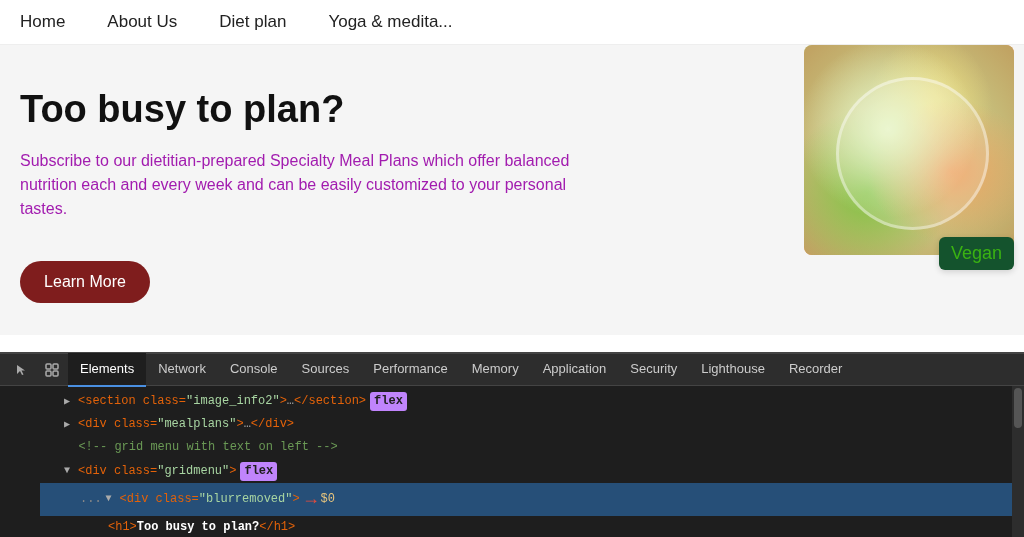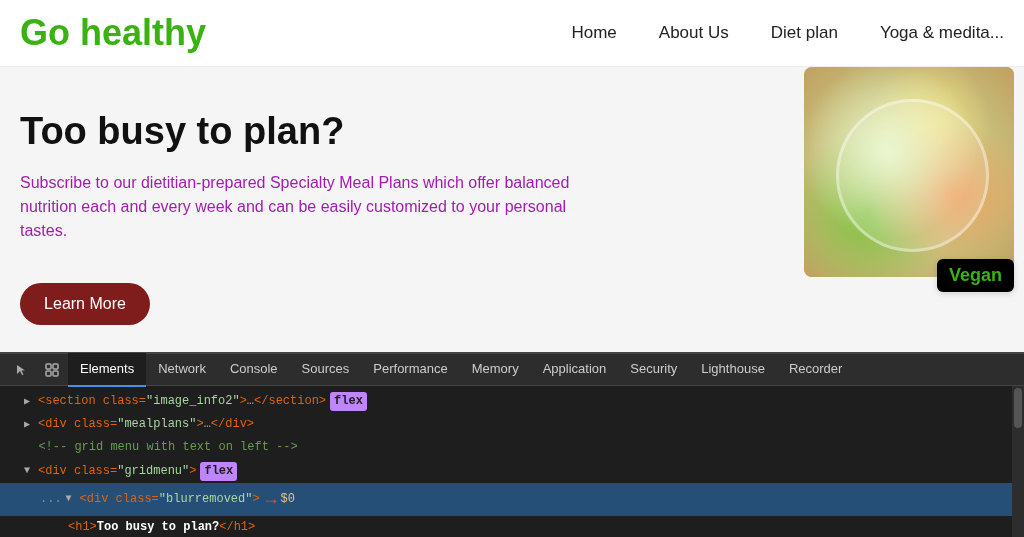--- a/index.html
+++ b/index.html
@@ -104,25 +104,25 @@
       top: 15%;
       left: 15%;
       border-radius: 50%;
       background: rgba(255,255,255,0.15);
       border: 3px solid rgba(255,255,255,0.4);
     }
     .vegan-badge {
       position: absolute;
       bottom: 65px;
       right: 10px;
-      background: #000000;
+      background: #14532d;
       border-radius: 6px;
       padding: 6px 12px;
       font-size: 18px;
-      font-weight: bold;
+      font-weight: normal;
       color: #3ab212;
       box-shadow: 0 2px 6px rgba(0,0,0,0.15);
     }
 
     
     .devtools {
       position: absolute;
       bottom: 0;
       left: 0;
       right: 0;
@@ -171,20 +171,21 @@
       font-family: 'Courier New', monospace;
       font-size: 12px;
     }
     .dt-line {
       display: flex;
       align-items: center;
       padding: 2px 8px;
       color: #ccc;
       line-height: 1.6;
       white-space: nowrap;
+      margin-left: 40px;
     }
     .dt-indent1 { padding-left: 24px; }
     .dt-indent2 { padding-left: 40px; }
     .dt-indent3 { padding-left: 56px; }
     .dt-arrow {
       display: inline-block;
       width: 12px;
       color: #aaa;
       font-size: 10px;
       margin-right: 2px;
@@ -236,21 +237,20 @@
       height: 40px;
       background: #555;
       border-radius: 4px;
       margin: 2px auto;
     }
   </style>
 </head>
 <body>
 
 <div class="header">
-  <div class="logo">Go healthy</div>
   <nav class="nav">
     <span class="nav-item">Home</span>
     <span class="nav-item">About Us</span>
     <span class="nav-item">Diet plan</span>
     <span class="nav-item">Yoga &amp; medita...</span>
   </nav>
 </div>
 
 <div class="hero">
   <div class="hero-content">

